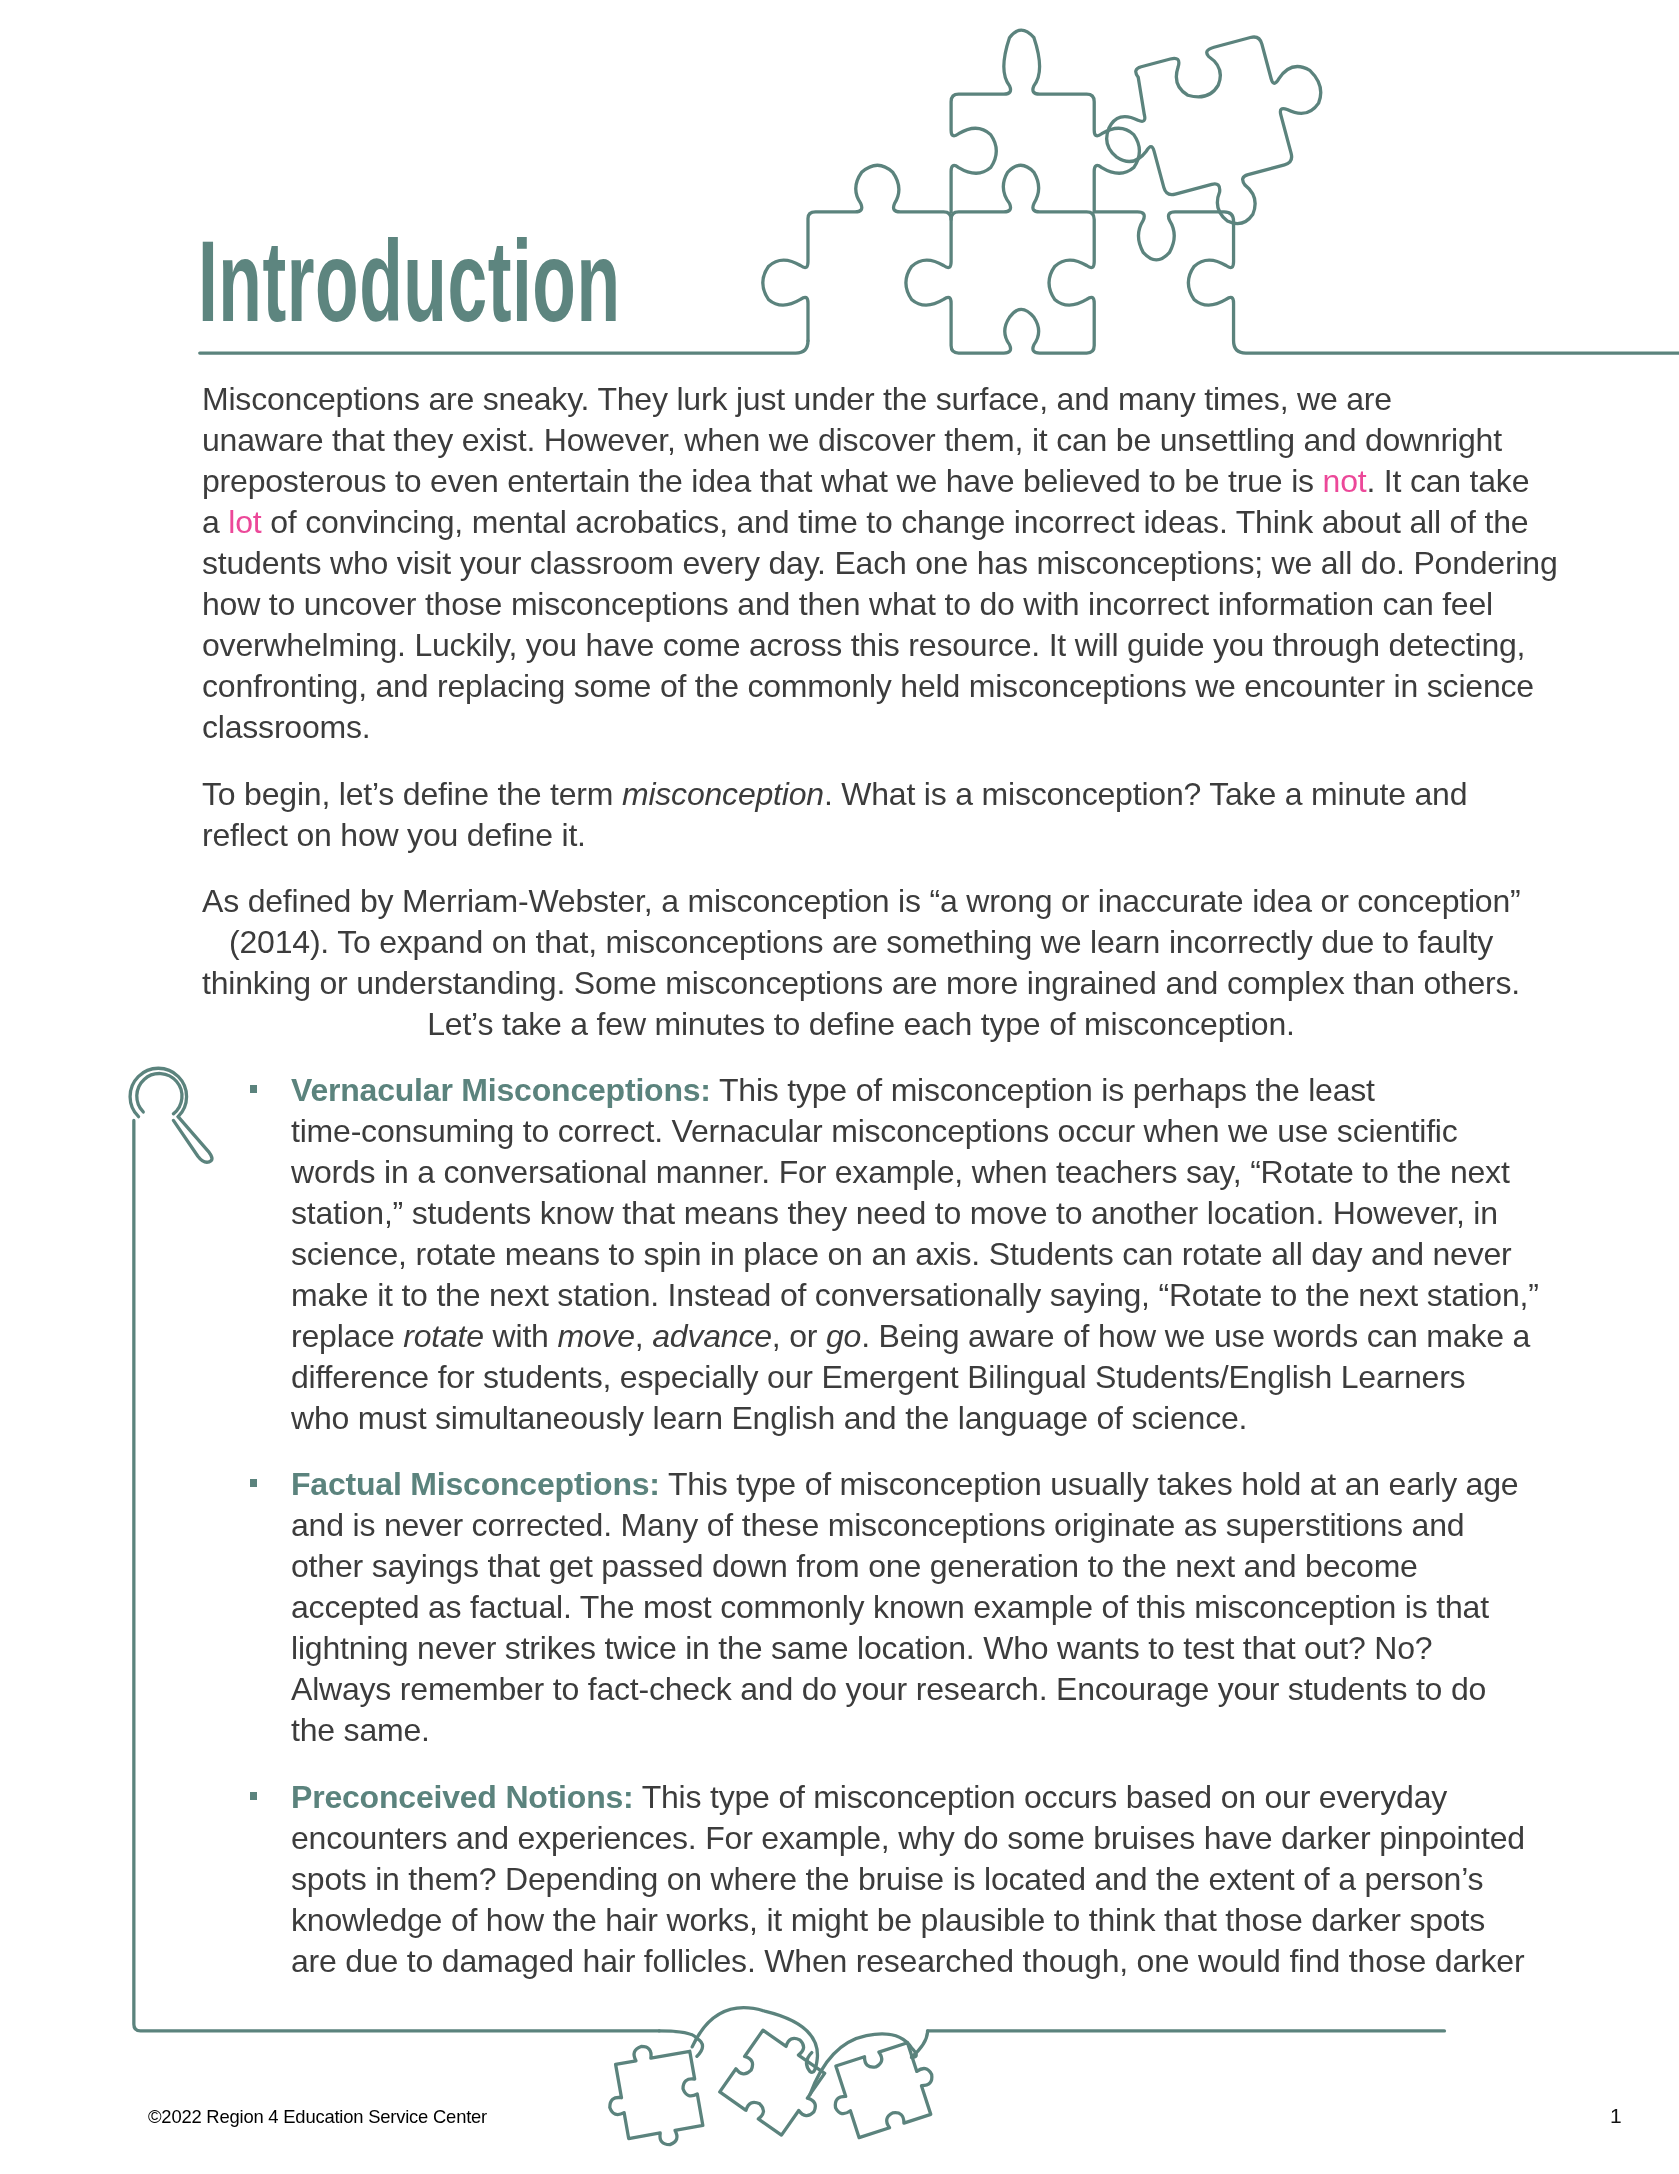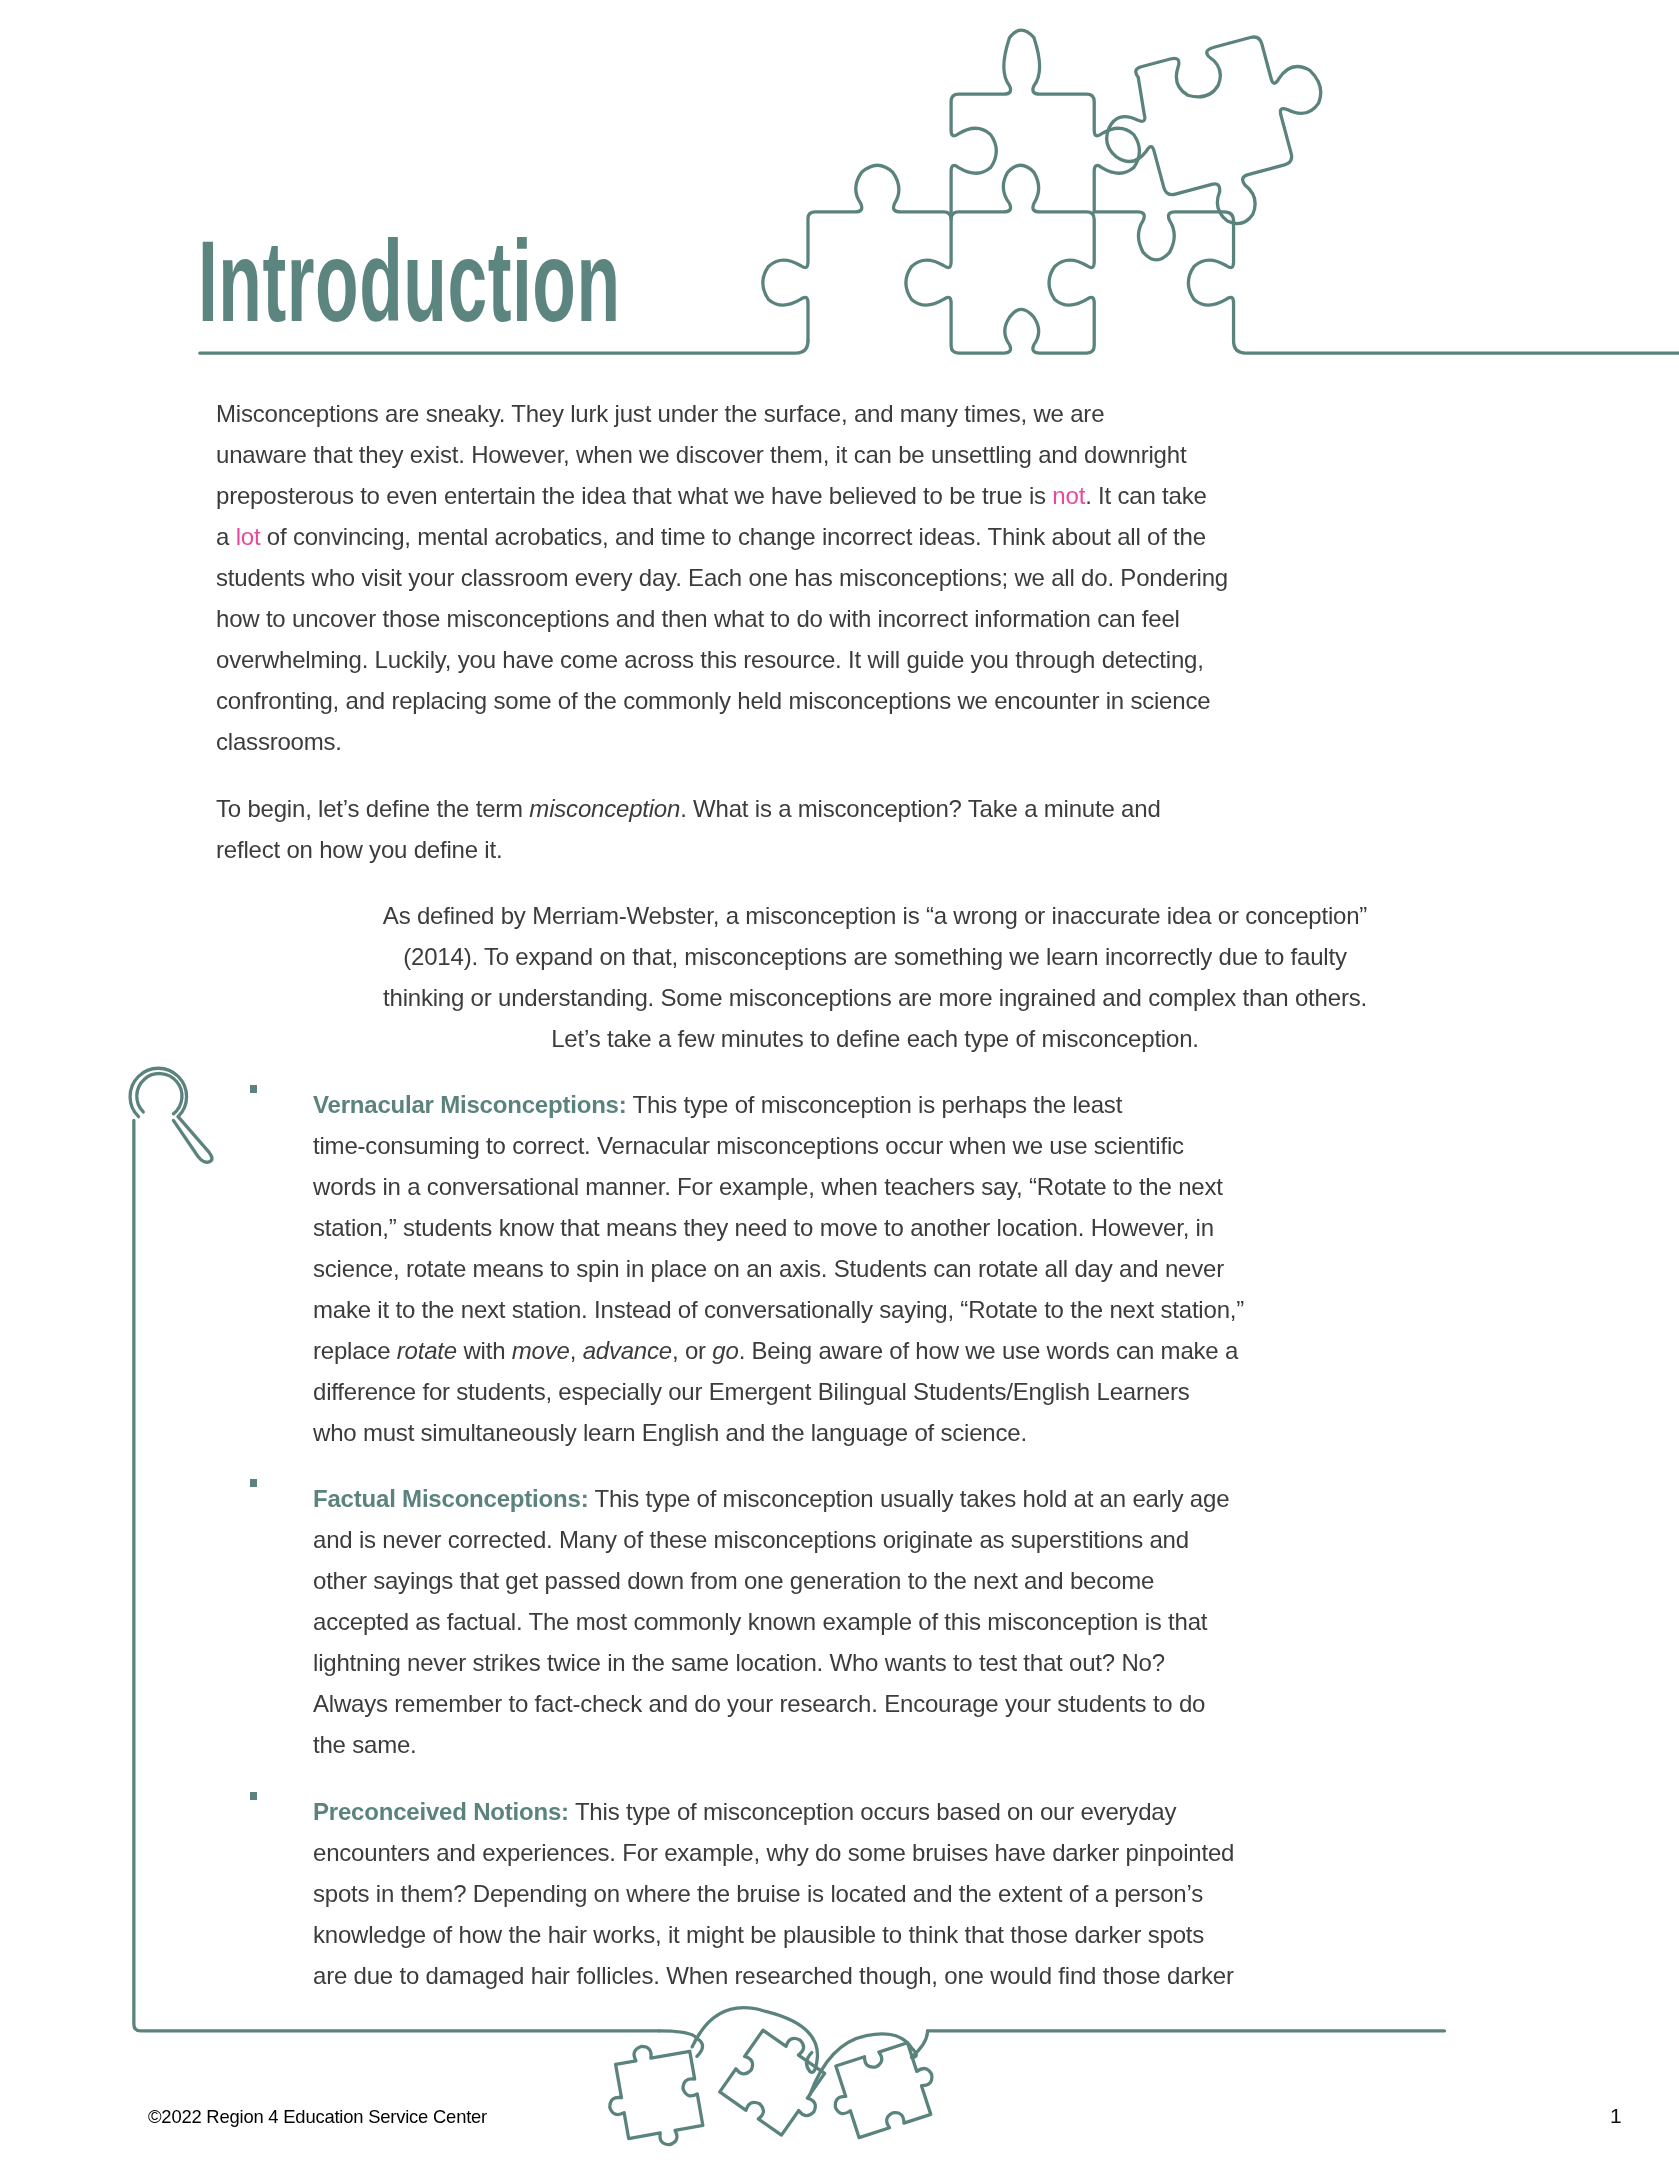--- a/index.html
+++ b/index.html
@@ -5,28 +5,28 @@
   html, body { margin: 0; padding: 0; background: #ffffff; }
   body { width: 1680px; height: 2174px; position: relative; overflow: hidden;
          font-family: "Liberation Sans", sans-serif; color: #3c3c3c; }
   #title {
     position: absolute; left: 198px; top: 215px;
     font-family: "Liberation Sans", sans-serif; font-weight: bold;
     font-size: 115px; line-height: 132px; color: #5d857f;
     transform: scaleX(0.62); transform-origin: left top; letter-spacing: 0.9px;
     margin: 0;
   }
-  .para { position: absolute; left: 200px; width: 1318px; margin: 16px; font-size: 24px; letter-spacing: -0.2px; }
+  .para { position: absolute; left: 200px; width: 1318px; margin: 2px; font-size: 32px; letter-spacing: -0.2px; }
   .line { height: 41px; line-height: 41px; white-space: nowrap; }
   .b { font-weight: normal; color: #ec4899; }
   .i { font-style: italic; }
   .h { font-weight: bold; color: #5b837d; }
   .bullet { position: absolute; left: 200px; width: 1318px; }
   .bullet-marker { position: absolute; left: 50px; top: 17px; width: 6.6px; height: 7.5px; background: #5b837d; }
-  .bullet .para { left: 97px; top: 0; }
+  .bullet .para { left: 89px; top: 0; }
   #footer-text { position: absolute; left: 148px; top: 2106px; font-size: 18.4px; color: #000000; letter-spacing: -0.2px; }
   #page-number { position: absolute; left: 1610px; top: 2104px; font-size: 21px; color: #111111; }
   svg.deco { position: absolute; left: 0; top: 0; }
 </style>
 </head>
 <body>
 
 <svg class="deco" width="1680" height="2174" viewBox="0 0 1784 2309">
   <g fill="none" stroke="#5b837d" stroke-width="3.5" stroke-linejoin="round" stroke-linecap="round">
 

